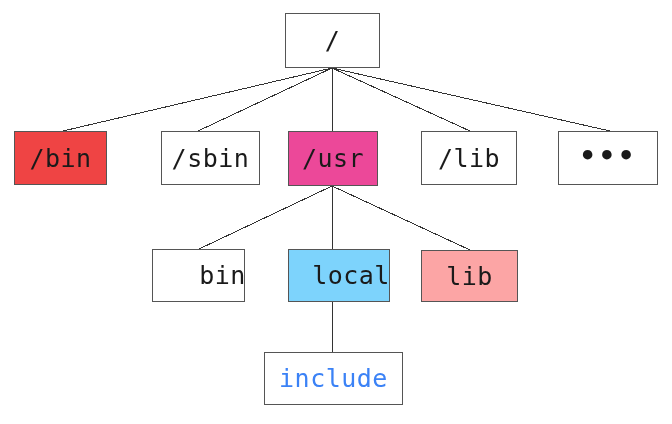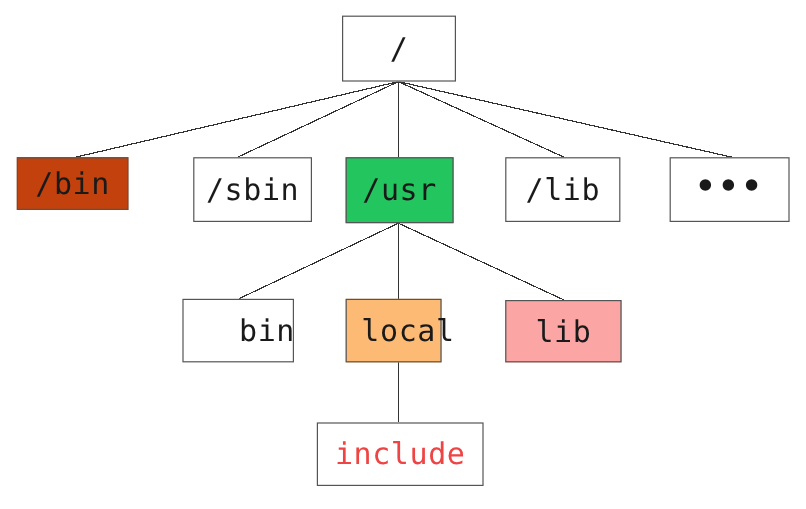--- a/index.html
+++ b/index.html
@@ -66,41 +66,41 @@
       <line x1="332" y1="68" x2="610" y2="131" stroke="#333333" stroke-width="1" shape-rendering="crispEdges"></line>
       <line x1="332" y1="186" x2="199" y2="249" stroke="#333333" stroke-width="1" shape-rendering="crispEdges"></line>
       <line x1="332" y1="186" x2="332" y2="249" stroke="#333333" stroke-width="1" shape-rendering="crispEdges"></line>
       <line x1="332" y1="186" x2="470" y2="250" stroke="#333333" stroke-width="1" shape-rendering="crispEdges"></line>
       <line x1="332" y1="302" x2="332" y2="352" stroke="#333333" stroke-width="1" shape-rendering="crispEdges"></line>
     </svg>
   <div id="node-layer">
       <div class="node" style="left: 285px; top: 13px; width: 95px; height: 55px; border-color: rgb(85, 85, 85); background: rgb(255, 255, 255);">
         <span class="node-label" style="color: rgb(26, 26, 26);">/</span>
       </div>
-      <div class="node" style="left: 14px; top: 131px; width: 93px; height: 44px; border-color: rgb(85, 85, 85); background: #c2410c;">
+      <div class="node" style="left: 14px; top: 131px; width: 93px; height: 54px; border-color: rgb(85, 85, 85); background: #ef4444;">
         <span class="node-label" style="color: rgb(26, 26, 26);">/bin</span>
       </div>
       <div class="node" style="left: 161px; top: 131px; width: 99px; height: 54px; border-color: rgb(85, 85, 85); background: rgb(255, 255, 255);">
         <span class="node-label" style="color: rgb(26, 26, 26);">/sbin</span>
       </div>
-      <div class="node" style="left: 288px; top: 131px; width: 90px; height: 55px; border-color: rgb(85, 85, 85); background: #22c55e;">
+      <div class="node" style="left: 288px; top: 131px; width: 90px; height: 55px; border-color: rgb(85, 85, 85); background: #ec4899;">
         <span class="node-label" style="color: rgb(26, 26, 26);">/usr</span>
       </div>
       <div class="node" style="left: 421px; top: 131px; width: 96px; height: 54px; border-color: rgb(85, 85, 85); background: rgb(255, 255, 255); justify-content: center;">
         <span class="node-label" style="color: rgb(26, 26, 26);">/lib</span>
       </div>
       <div class="node" style="left: 558px; top: 131px; width: 100px; height: 54px; border-color: rgb(85, 85, 85); background: rgb(255, 255, 255);">
         <span class="node-label ellipsis" style="color: rgb(26, 26, 26);">•••</span>
       </div>
       <div class="node" style="left: 152px; top: 249px; width: 93px; height: 53px; border-color: rgb(85, 85, 85); background: rgb(255, 255, 255); padding-left: 48px;">
         <span class="node-label" style="color: rgb(26, 26, 26);">bin</span>
       </div>
-      <div class="node" style="left: 288px; top: 249px; width: 80px; height: 53px; border-color: rgb(85, 85, 85); background: #fdba74; padding-left: 24px;">
+      <div class="node" style="left: 288px; top: 249px; width: 102px; height: 53px; border-color: rgb(85, 85, 85); background: #7dd3fc; padding-left: 24px;">
         <span class="node-label" style="color: rgb(26, 26, 26);">local</span>
       </div>
       <div class="node" style="left: 421px; top: 250px; width: 97px; height: 52px; border-color: rgb(85, 85, 85); background: #fca5a5;">
         <span class="node-label" style="color: rgb(26, 26, 26);">lib</span>
       </div>
       <div class="node" style="left: 264px; top: 352px; width: 139px; height: 53px; border-color: rgb(85, 85, 85); background: rgb(255, 255, 255);">
-        <span class="node-label" style="color: #ef4444;">include</span>
+        <span class="node-label" style="color: #3b82f6;">include</span>
       </div>
     </div>
 </div>
 
 </body></html>

